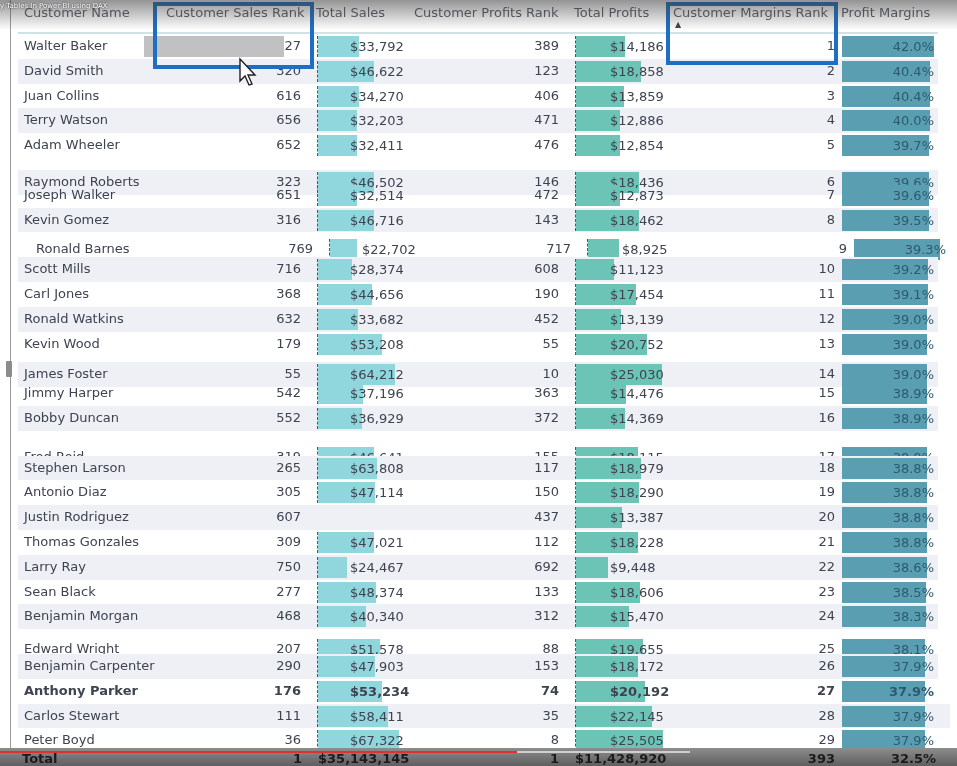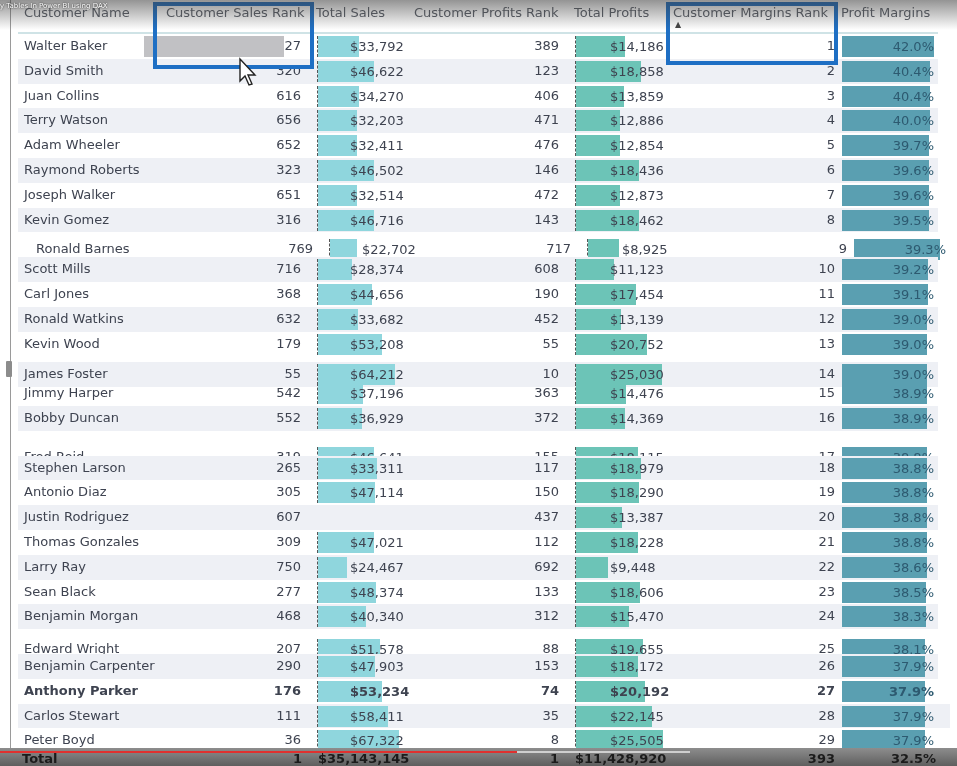--- a/index.html
+++ b/index.html
@@ -184,21 +184,21 @@
         <div class="barcell profits">
           <div class="bar" style="width:44.07085714285714px"></div>
           <span class="val">$12,854</span>
         </div>
         <span class="cell num rank-margin">5</span>
         <div class="barcell margins">
           <div class="bar" style="width:86.96190476190478px"></div>
           <span class="val">39.7%</span>
         </div>
       </div>
-      <div class="row alt" style="top: 158px;">
+      <div class="row alt" style="top: 170px;">
         <span class="cell name">Raymond Roberts</span>
         <span class="cell num rank-sales">323</span>
         <div class="barcell sales">
           <div class="bar" style="width:55.8024px"></div>
           <span class="val">$46,502</span>
         </div>
         <span class="cell num rank-profit">146</span>
         <div class="barcell profits">
           <div class="bar" style="width:63.209142857142865px"></div>
           <span class="val">$18,436</span>
@@ -405,21 +405,21 @@
         <div class="barcell margins">
           <div class="bar" style="width:84.99047619047619px"></div>
           <span class="val">38.8%</span>
         </div>
       </div>
       <div class="row alt" style="top: 455.6px;">
         <span class="cell name">Stephen Larson</span>
         <span class="cell num rank-sales">265</span>
         <div class="barcell sales">
           <div class="bar" style="width:58.6464px"></div>
-          <span class="val">$33,311</span>
+          <span class="val">$63,808</span>
         </div>
         <span class="cell num rank-profit">117</span>
         <div class="barcell profits">
           <div class="bar" style="width:65.07085714285715px"></div>
           <span class="val">$18,979</span>
         </div>
         <span class="cell num rank-margin">18</span>
         <div class="barcell margins">
           <div class="bar" style="width:84.99047619047619px"></div>
           <span class="val">38.8%</span>

